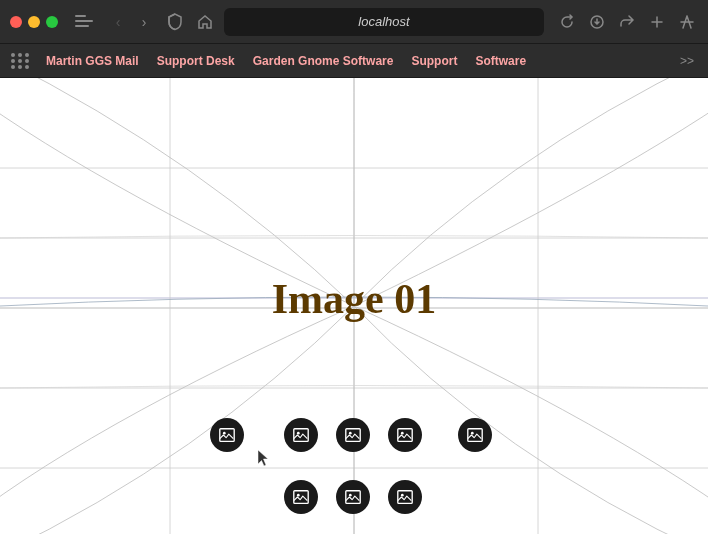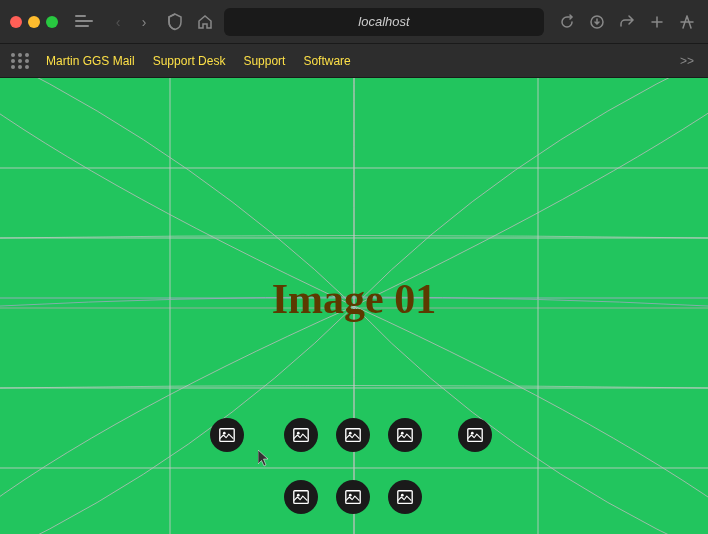--- a/index.html
+++ b/index.html
@@ -108,39 +108,40 @@
       margin-right: 4px;
     }
     .apps-grid {
       display: grid; grid-template-columns: repeat(3, 5px); gap: 2px;
     }
     .apps-dot {
       width: 4px; height: 4px; background: #888; border-radius: 50%;
     }
     .bookmark-item {
       padding: 4px 8px;
-      color: #fde047;
+      color: #fca5a5;
       font-size: 12px;
       cursor: pointer;
       border-radius: 4px;
       white-space: nowrap;
+      font-weight: bold;
     }
     .bookmark-more {
       margin-left: auto;
       color: #888;
       font-size: 12px;
       padding: 4px 6px;
       cursor: pointer;
     }
 
     
     .browser-content {
       width: 100%;
       height: calc(534px - 44px - 34px);
-      background: #22c55e;
+      background: #ffffff;
       position: relative;
       overflow: hidden;
     }
 
     
     .grid-canvas {
       position: absolute;
       top: 0; left: 0;
       width: 100%; height: 100%;
     }
@@ -257,20 +258,21 @@
       <div class="apps-dot"></div>
         <div class="apps-dot"></div>
         <div class="apps-dot"></div>
       <div class="apps-dot"></div>
         <div class="apps-dot"></div>
         <div class="apps-dot"></div>
     </div>
   </div>
   <div class="bookmark-item">Martin GGS Mail</div>
   <div class="bookmark-item">Support Desk</div>
+  <div class="bookmark-item">Garden Gnome Software</div>
   <div class="bookmark-item">Support</div>
   <div class="bookmark-item">Software</div>
   <div class="bookmark-more">&gt;&gt;</div>
 </div>
 
 <div class="browser-content">
 
   <svg class="grid-canvas" viewBox="0 0 708 456" xmlns="http://www.w3.org/2000/svg">
 
     <line x1="0" y1="90" x2="708" y2="90" stroke="#ccc" stroke-width="0.8"></line>

